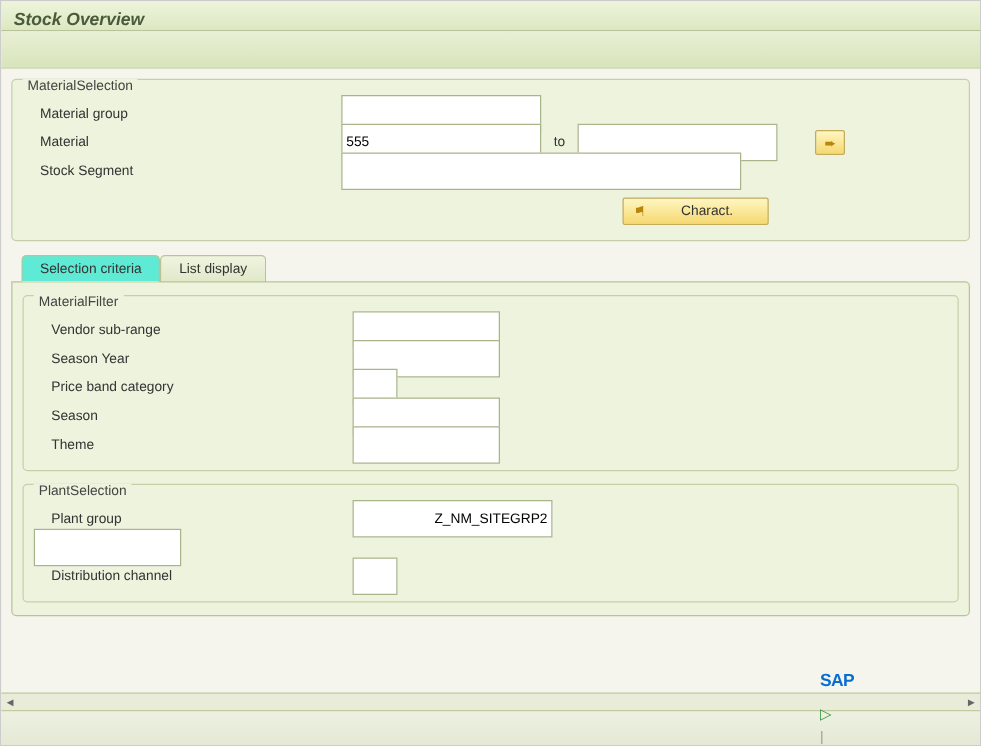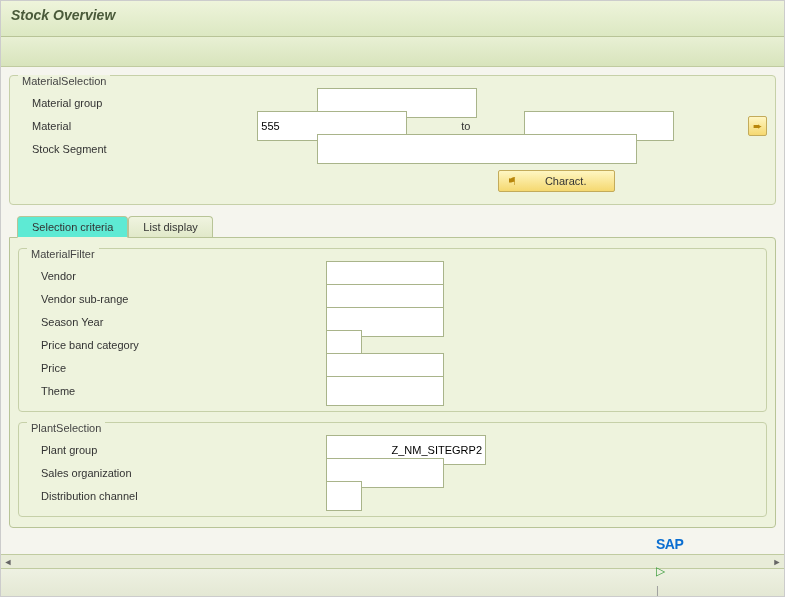--- a/index.html
+++ b/index.html
@@ -10,21 +10,21 @@
     width: 785px;
     height: 597px;
     overflow: hidden;
     position: relative;
     border: 1px solid #ccc;
   }
   .title-bar {
     background: linear-gradient(to bottom, #eef4db 0%, #dce8c2 100%);
     border-bottom: 1px solid #b8c497;
     padding: 6px 10px;
-    height: 36px;
+    height: 24px;
   }
   .title-bar h1 {
     font-size: 14px;
     font-style: italic;
     font-weight: bold;
     color: #4a5a3a;
   }
   .toolbar-strip {
     background: linear-gradient(to bottom, #e8f0d4 0%, #d8e4bc 100%);
     height: 30px;
@@ -51,21 +51,20 @@
     background: #eef3dd;
     padding: 0 4px;
     font-size: 11px;
     color: #444;
   }
   .row {
     display: flex;
     align-items: center;
     height: 22px;
     margin-bottom: 1px;
-    gap: 44px;
   }
   .label {
     width: 255px;
     padding-left: 14px;
     color: #333;
     background: #eef3dd;
   }
   input[type=text] {
     height: 30px;
     border: 1px solid #a9b48a;
@@ -203,62 +202,57 @@
   <div class="tabs">
     <div class="tab active">Selection criteria</div>
     <div class="tab">List display</div>
   </div>
 
   <div class="tab-body">
 
     <div class="group">
       <div class="group-title">MaterialFilter</div>
 
-      <div class="row">
-          <div class="label">Vendor</div>
-        <input type="text" class="w-med" value="" style="">
-        </div>
 
       <div class="row">
           <div class="label">Vendor sub-range</div>
         <input type="text" class="w-med" value="" style="">
         </div>
 
       <div class="row">
           <div class="label">Season Year</div>
         <input type="text" class="w-med" value="" style="">
         </div>
 
       <div class="row">
           <div class="label">Price band category</div>
         <input type="text" class="w-small" value="" style="">
         </div>
 
       <div class="row">
-          <div class="label">Price</div>
+          <div class="label">Season</div>
         <input type="text" class="w-med" value="" style="">
         </div>
 
 
       <div class="row">
           <div class="label">Theme</div>
         <input type="text" class="w-med" value="" style="">
         </div>
     </div>
 
     <div class="group" style="margin-bottom:0;">
       <div class="group-title">PlantSelection</div>
 
       <div class="row">
           <div class="label">Plant group</div>
         <input type="text" class="w-large highlight" value="Z_NM_SITEGRP2" style="">
         </div>
 
       <div class="row">
-          <div class="label">Sales organization</div>
         <input type="text" class="w-med" value="" style="">
         </div>
 
       <div class="row">
           <div class="label">Distribution channel</div>
         <input type="text" class="w-small" value="" style="">
         </div>
     </div>
 
   </div>

